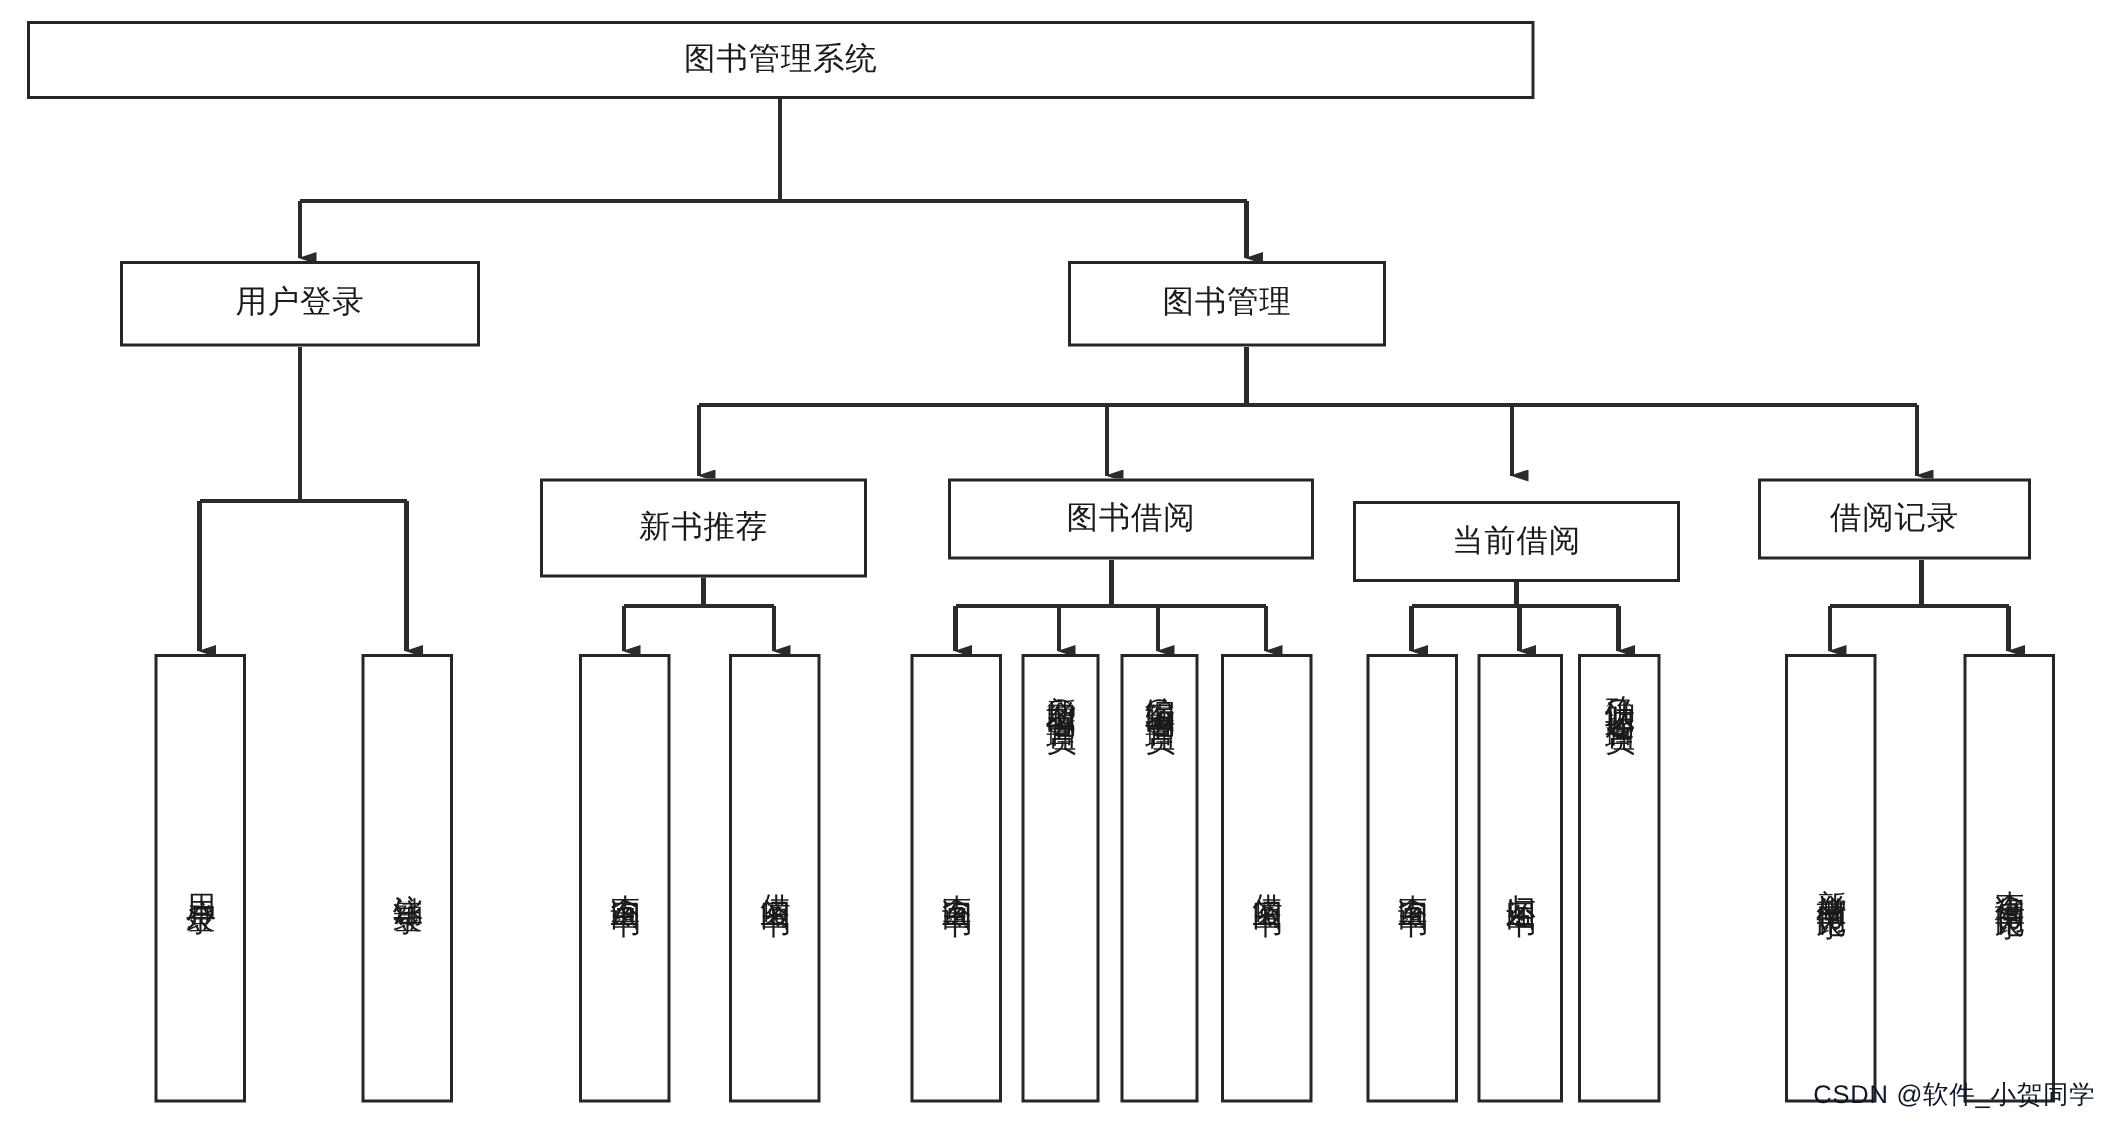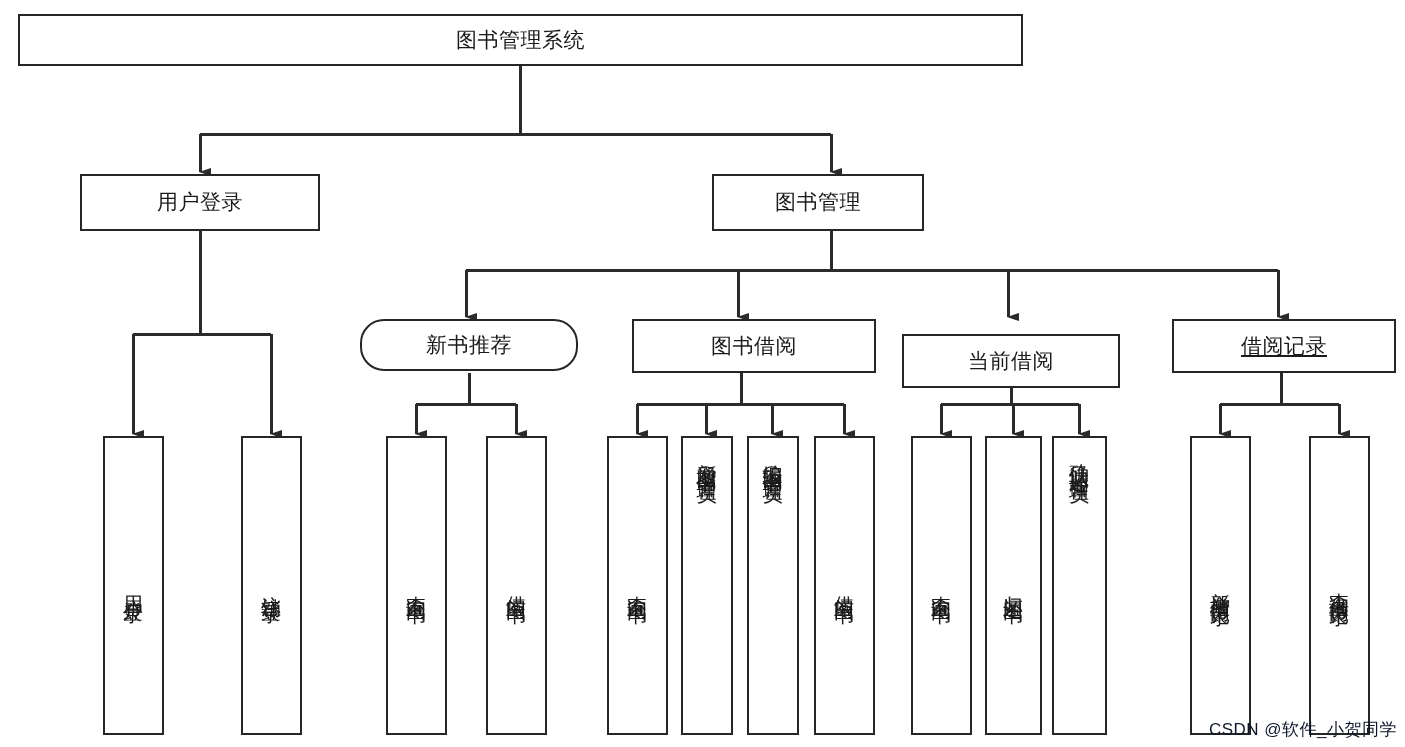--- a/index.html
+++ b/index.html
@@ -118,30 +118,30 @@
   <div id="nodes-layer">
       <div class="node-box" style="left: 18px; top: 14px; width: 1005px; height: 52px;">
         <span class="node-label">图书管理系统</span>
       </div>
       <div class="node-box" style="left: 80px; top: 174px; width: 240px; height: 57px;">
         <span class="node-label">用户登录</span>
       </div>
       <div class="node-box" style="left: 712px; top: 174px; width: 212px; height: 57px;">
         <span class="node-label">图书管理</span>
       </div>
-      <div class="node-box" style="left: 360px; top: 319px; width: 218px; height: 52px; border-radius: 24px;">
+      <div class="node-box" style="left: 360px; top: 319px; width: 218px; height: 66px;">
         <span class="node-label">新书推荐</span>
       </div>
       <div class="node-box" style="left: 632px; top: 319px; width: 244px; height: 54px;">
         <span class="node-label">图书借阅</span>
       </div>
       <div class="node-box" style="left: 902px; top: 334px; width: 218px; height: 54px;">
         <span class="node-label">当前借阅</span>
       </div>
-      <div class="node-box" style="left: 1172px; top: 319px; width: 224px; height: 54px; text-decoration: underline;">
+      <div class="node-box" style="left: 1172px; top: 319px; width: 182px; height: 54px;">
         <span class="node-label">借阅记录</span>
       </div>
       <div class="node-box vertical center-v" style="left: 103px; top: 436px; width: 61px; height: 299px;">
         <span class="node-label">用户登录</span>
       </div>
       <div class="node-box vertical center-v" style="left: 241px; top: 436px; width: 61px; height: 299px;">
         <span class="node-label">注销登录</span>
       </div>
       <div class="node-box vertical center-v" style="left: 386px; top: 436px; width: 61px; height: 299px;">
         <span class="node-label">查询图书</span>

